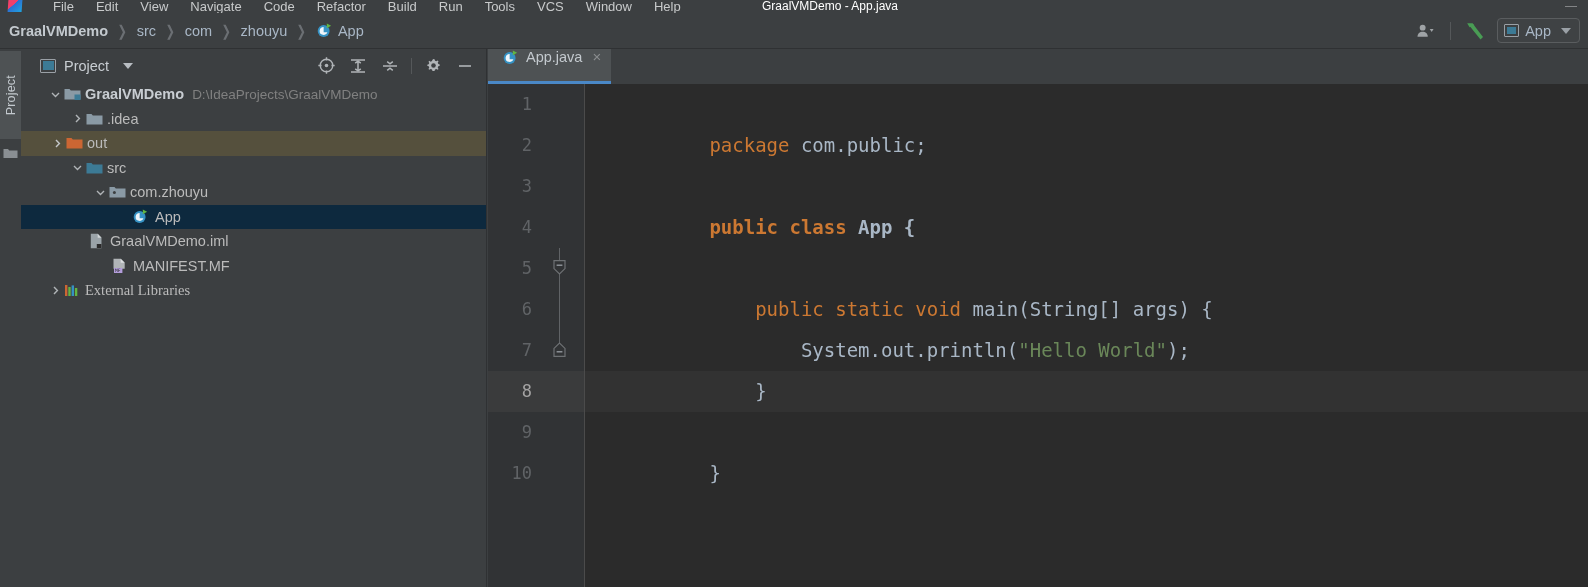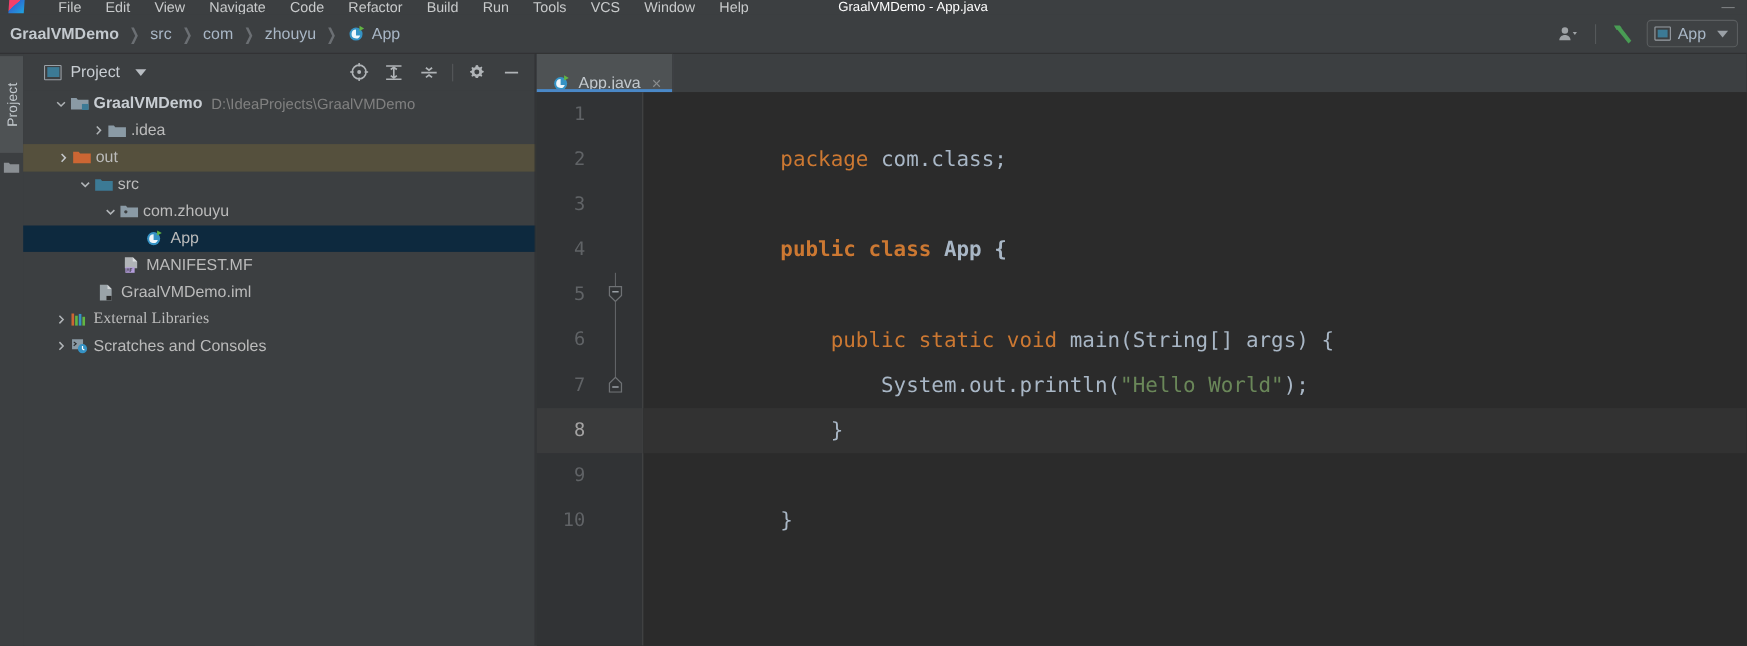--- a/index.html
+++ b/index.html
@@ -163,21 +163,21 @@
   
   .editorarea {
     position: absolute; left: 488px; top: 49px; right: 0; bottom: 0;
     background: #2b2b2b;
   }
   .tabbar {
     position: relative; height: 35px; background: #3c3f41;
     display: flex; align-items: stretch; border-bottom: 1px solid #2f3133;
   }
   .tab {
-    display: flex; align-items: flex-end; gap: 7px;
+    display: flex; align-items: flex-start; gap: 7px;
     padding: 0 10px 0 14px; background: #4e5254; position: relative;
     border-right: 1px solid #3c3f41;
   }
   .tab-underline {
     position: absolute; left: 0; right: 0; bottom: 0; height: 3px; background: #4a88c7;
   }
   .tab-label { font-size: 14.5px; color: #c3c9ce; }
   .tab-close { font-size: 15px; color: #8a8d8f; margin-left: 3px; line-height: 1; }
 
   .codewrap { position: absolute; left: 0; top: 35px; right: 0; bottom: 0; background: #2b2b2b; display: flex; }
@@ -357,21 +357,21 @@
         <div class="tico">
           <svg width="17" height="14" viewBox="0 0 17 14">
             <path d="M0.5 2 L5.5 2 L6.8 3.6 L16.5 3.6 L16.5 12.5 L0.5 12.5 Z" fill="#8a9aa5"></path>
             <rect x="10.5" y="7.5" width="6" height="5.5" fill="#3c7a95"></rect>
           </svg>
         </div>
         <div class="tlabel bold">GraalVMDemo</div>
         <div class="tpath">D:\IdeaProjects\GraalVMDemo</div>
       </div>
 
-      <div class="trow" style="padding-left:60px;">
+      <div class="trow" style="padding-left:48px;">
         <div class="tarrow">
           <svg width="11" height="11" viewBox="0 0 11 11">
               <path d="M4 2l3.4 3.5L4 9" stroke="#b0b4b7" stroke-width="1.4" fill="none"></path>
             </svg>
         </div>
         <div class="tico">
           <svg width="17" height="14" viewBox="0 0 17 14">
             <path d="M0.5 2 L5.5 2 L6.8 3.6 L16.5 3.6 L16.5 12.5 L0.5 12.5 Z" fill="#8a9aa5"></path>
           </svg>
         </div>
@@ -423,78 +423,62 @@
 
       <div class="trow hl-sel" style="padding-left:110px;">
         <div class="tico" style="margin-right:6px;">
           <svg width="17" height="17" viewBox="0 0 16 16">
             <circle cx="7.2" cy="8.4" r="5.6" fill="#3592c4"></circle>
             <path d="M7.2 4.6a3.8 3.8 0 1 0 3.6 5h-3.6z" fill="#ffffff" opacity="0.92"></path>
             <path d="M10.2 1.4l4 2.2-4 2.2z" fill="#62b543"></path>
           </svg>
         </div>
         <div class="tlabel">App</div>
+      </div>
+
+      <div class="trow" style="padding-left:66px;">
+        <div class="tico" style="margin-right:5px;">
+          <svg width="15" height="16" viewBox="0 0 15 16">
+            <path d="M1.8 0.8h6.9l3.8 3.9v10.5H1.8z" fill="#9aa3a8"></path>
+            <path d="M8.7 0.8l3.8 3.9H8.7z" fill="#d2d6d8"></path>
+            <rect x="7.8" y="11" width="4.6" height="4" fill="#2b2b2b"></rect>
+          </svg>
+        </div>
+        <div class="tlabel">GraalVMDemo.iml</div>
       </div>
 
       <div class="trow" style="padding-left:89px;">
         <div class="tico" style="margin-right:5px;">
           <svg width="15" height="16" viewBox="0 0 15 16">
             <path d="M1.5 0.8h7.2l4 3.9v6.1H1.5z" fill="#b0b4b7"></path>
             <path d="M8.7 0.8l4 3.9h-4z" fill="#dcdfe1"></path>
             <rect x="2" y="10" width="8.4" height="5" fill="#b39ddb"></rect>
             <text x="3" y="14.3" font-size="4.6" fill="#2b2b2b" font-family="monospace">MF</text>
           </svg>
         </div>
         <div class="tlabel">MANIFEST.MF</div>
       </div>
 
-      <div class="trow" style="padding-left:66px;">
-        <div class="tico" style="margin-right:5px;">
-          <svg width="15" height="16" viewBox="0 0 15 16">
-            <path d="M1.8 0.8h6.9l3.8 3.9v10.5H1.8z" fill="#9aa3a8"></path>
-            <path d="M8.7 0.8l3.8 3.9H8.7z" fill="#d2d6d8"></path>
-            <rect x="7.8" y="11" width="4.6" height="4" fill="#2b2b2b"></rect>
-          </svg>
-        </div>
-        <div class="tlabel">GraalVMDemo.iml</div>
-      </div>
-
       <div class="trow" style="padding-left:26px;font-family:Liberation Serif, serif;">
         <div class="tarrow">
           <svg width="11" height="11" viewBox="0 0 11 11">
               <path d="M4 2l3.4 3.5L4 9" stroke="#b0b4b7" stroke-width="1.4" fill="none"></path>
             </svg>
         </div>
         <div class="tico">
           <svg width="16" height="14" viewBox="0 0 16 14">
             <rect x="1" y="2" width="2.4" height="11" fill="#cc6633"></rect>
             <rect x="4.3" y="4" width="2.4" height="9" fill="#62b543"></rect>
             <rect x="7.6" y="2.4" width="2.4" height="10.6" fill="#3592c4"></rect>
             <rect x="10.9" y="5" width="2.4" height="8" fill="#62b543"></rect>
           </svg>
         </div>
         <div class="tlabel">External Libraries</div>
       </div>
 
-      <div class="trow" style="padding-left:26px;">
-        <div class="tarrow">
-          <svg width="11" height="11" viewBox="0 0 11 11">
-              <path d="M4 2l3.4 3.5L4 9" stroke="#b0b4b7" stroke-width="1.4" fill="none"></path>
-            </svg>
-        </div>
-        <div class="tico">
-          <svg width="17" height="15" viewBox="0 0 17 15">
-            <path d="M1.5 1.5h10v9h-10z" fill="#8a9aa5"></path>
-            <path d="M3 3.8l2.2 1.8L3 7.4" stroke="#2b2b2b" stroke-width="1.1" fill="none"></path>
-            <circle cx="11" cy="10" r="4.2" fill="#3592c4"></circle>
-            <path d="M11 7.6v2.6l1.7 1" stroke="#ffffff" stroke-width="1.1" fill="none"></path>
-          </svg>
-        </div>
-        <div class="tlabel">Scratches and Consoles</div>
-      </div>
 
     </div>
     <div class="panel-divider"></div>
   </div>
 
   <div class="editorarea">
 
     <div class="tabbar">
       <div class="tab">
         <span style="display:inline-flex;">
@@ -540,21 +524,21 @@
             <path d="M3.6 9.8h5.8" stroke="#9aa0a6" stroke-width="1.3"></path>
           </svg>
         </div>
       </div>
 
       <div class="codepane">
 
         <div class="caretline" style="top:287px;"></div>
 
         <div class="codeline" style="top:0px;">
-          <span class="kw">package</span><span class="txt"> com.class;</span>
+          <span class="kw">package</span><span class="txt"> com.public;</span>
         </div>
 
         <div class="codeline" style="top:41px;"></div>
 
         <div class="codeline" style="top:82px;font-weight:bold;">
           <span class="kw">public class</span><span class="txt"> App {</span>
         </div>
 
         <div class="codeline" style="top:123px;"></div>
 

